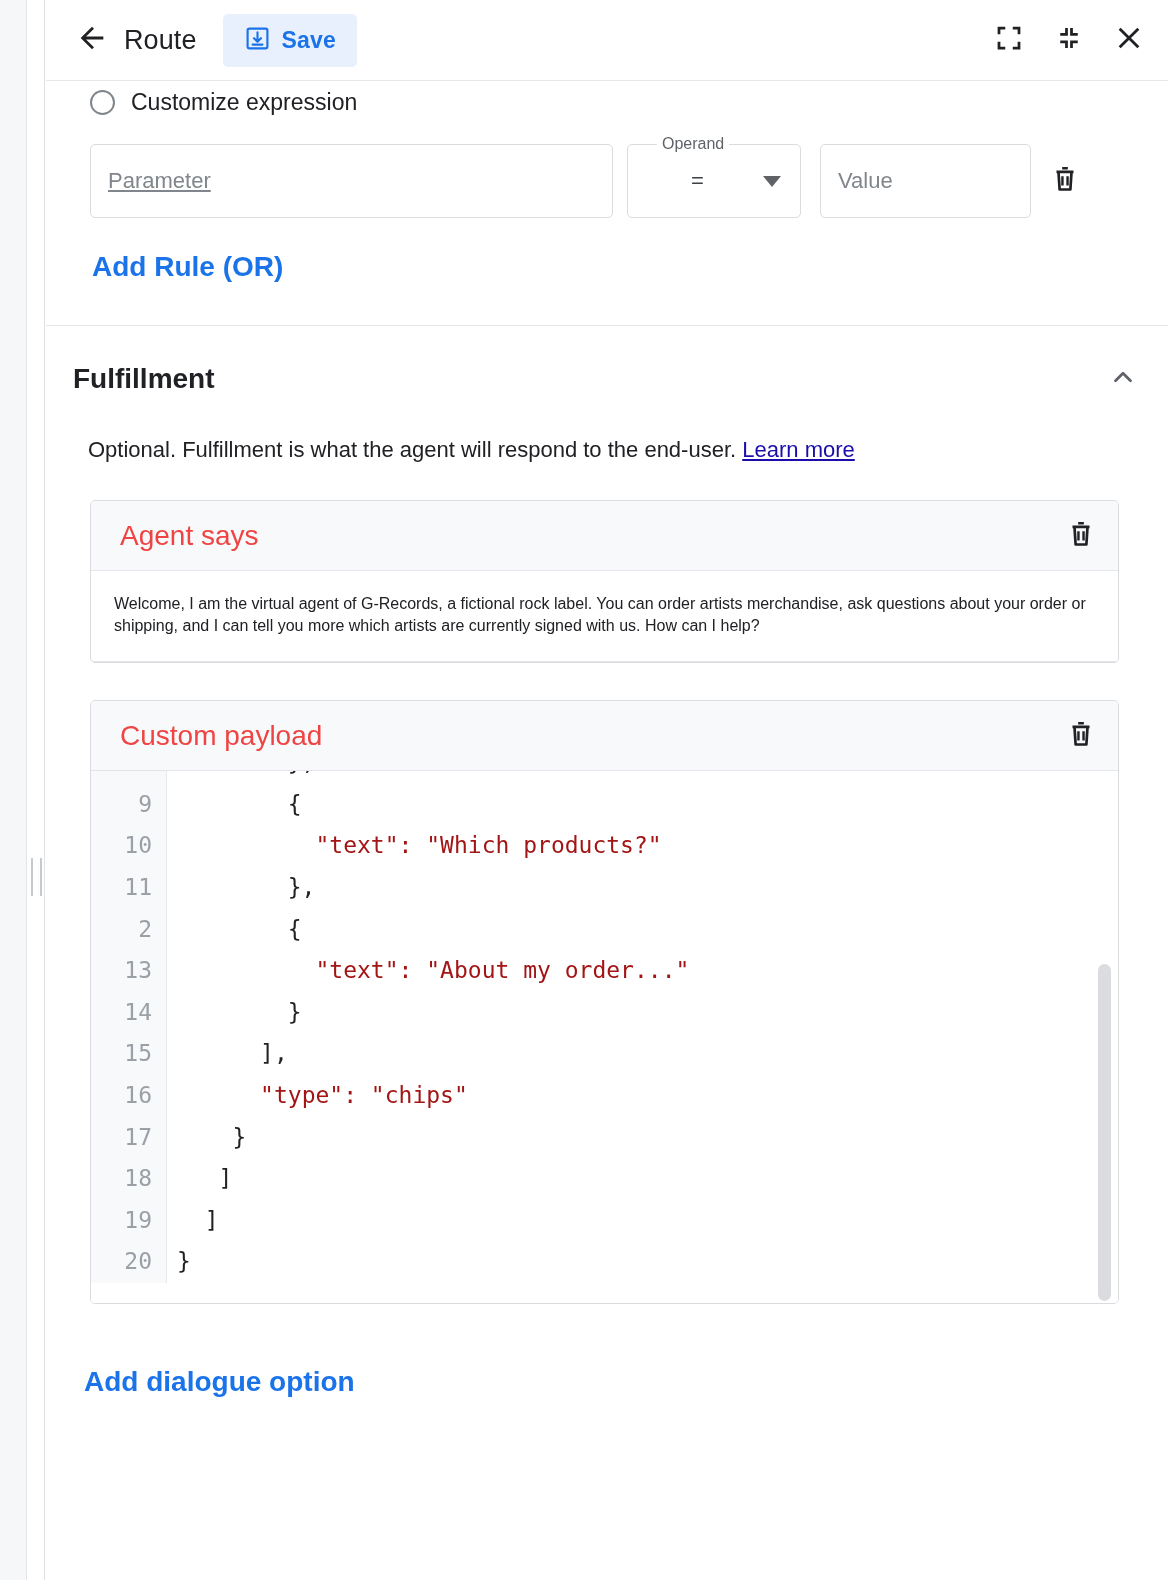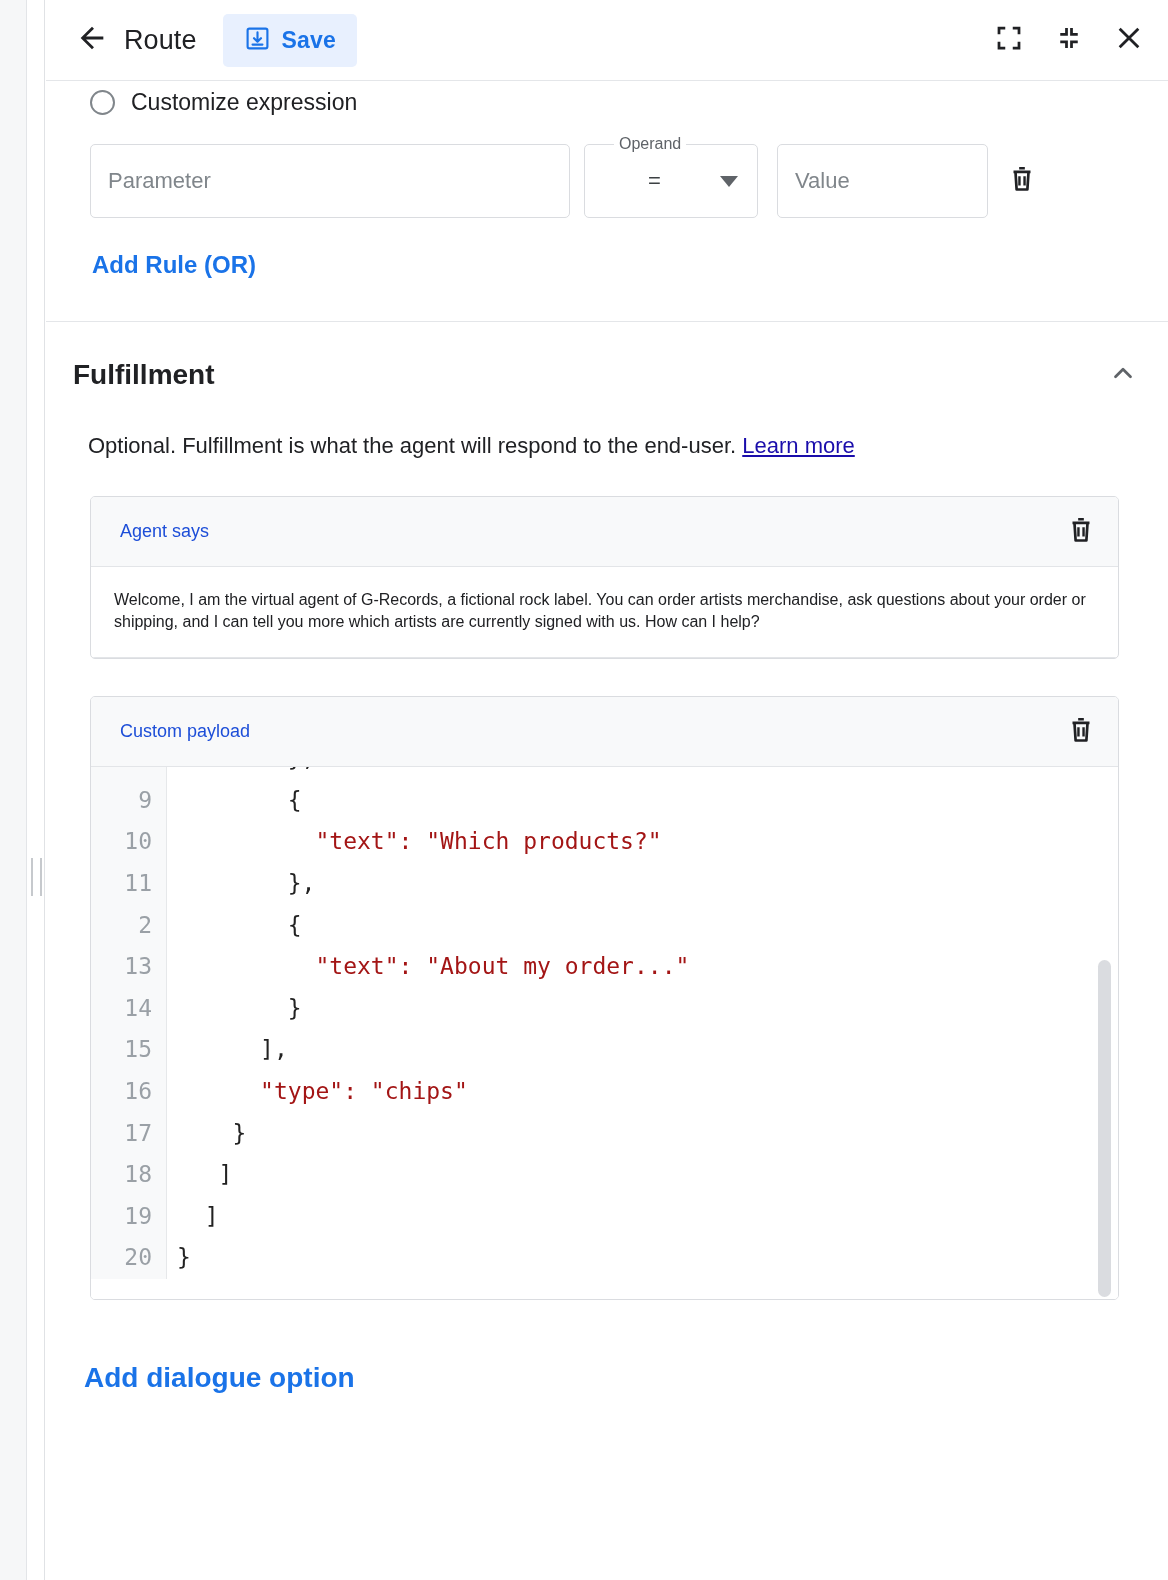--- a/index.html
+++ b/index.html
@@ -70,39 +70,39 @@
   .radio-label { font-size: 23px; color: #202124; }
 
   .fields-row {
     display: flex; align-items: center; padding-left: 44px; margin-top: 25px;
   }
   .txt-field {
     height: 74px; border: 1px solid #dadce0; border-radius: 5px;
     display: flex; align-items: center; padding: 0 17px;
     font-size: 22px; color: #80868b; background: #fff;
   }
-  .f-param { width: 480px; }
+  .f-param { width: 523px; text-decoration: underline; }
   .f-value { width: 211px; }
   .sel-wrap { position: relative; width: 174px; height: 74px; margin-left: 14px; margin-right: 19px; }
   .sel-box {
     position: absolute; inset: 0; border: 1px solid #dadce0; border-radius: 5px;
     display: flex; align-items: center; justify-content: space-between; padding: 0 19px 0 63px;
   }
   .sel-box .v { font-size: 22px; color: #3c4043; }
   .sel-legend {
     position: absolute; left: 30px; top: -10px; background: #fff; padding: 0 5px;
     font-size: 16px; color: #5f6368; line-height: 20px;
   }
   .caret { width: 0; height: 0; border-left: 9px solid transparent; border-right: 9px solid transparent;
            border-top: 11px solid #5f6368; }
   .del-btn { margin-left: 17px; cursor: pointer; display: flex; align-items: center; }
 
   .add-rule {
     padding-left: 46px; margin-top: 33px; padding-bottom: 42px;
-    font-size: 24px; color: #1a73e8; font-weight: bold; cursor: pointer; display: inline-block;
+    font-size: 28px; color: #1a73e8; font-weight: bold; cursor: pointer; display: inline-block;
   }
 
   
   .ff-head {
     display: flex; align-items: center; padding: 36px 28px 0 27px;
   }
   .ff-title { font-size: 28px; color: #202124; font-weight: bold; }
   .ff-spacer { flex: 1; }
   .ff-chev { cursor: pointer; width: 34px; height: 34px; display: flex; align-items: center; justify-content: center; }
 
@@ -111,21 +111,21 @@
 
   
   .card {
     margin: 37px 49px 0 44px; border: 1px solid #dadce0; border-radius: 5px; overflow: hidden;
     background: #fff;
   }
   .card-head {
     height: 70px; background: #f8f9fa; border-bottom: 1px solid #e3e5e8;
     display: flex; align-items: center; padding: 0 20px 0 29px;
   }
-  .card-head .t { font-size: 18px; color: #1d4ed8; }
+  .card-head .t { font-size: 28px; color: #ef4444; }
   .card-head .sp { flex: 1; }
   .card-head .del { cursor: pointer; display: flex; }
 
   .msg-body {
     padding: 22px 25px 24px 23px; font-size: 16px; line-height: 1.38; color: #202124;
     border-bottom: 1px solid #e3e5e8;
   }
   .msg-input {
     height: 79px; display: flex; align-items: center; padding-left: 23px;
     font-size: 22px; color: #80868b;

